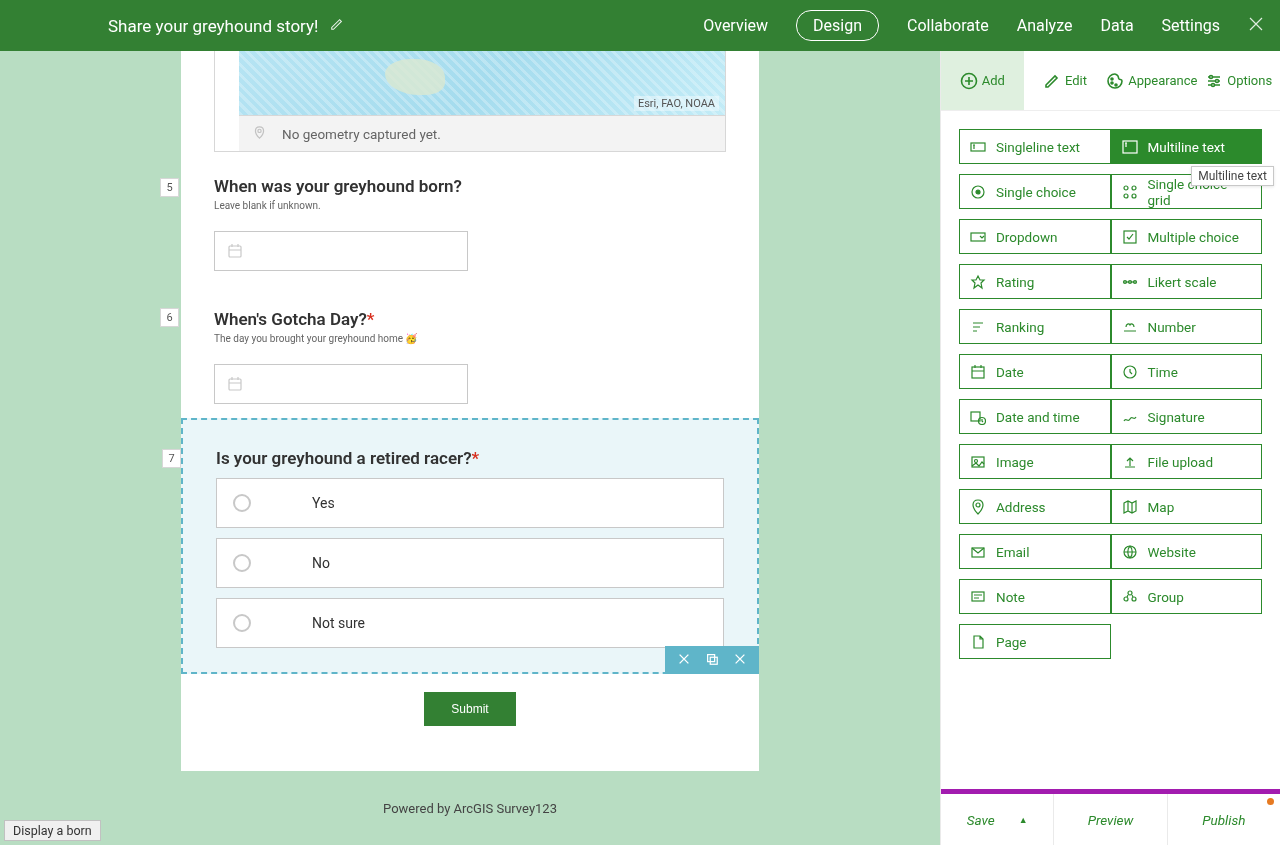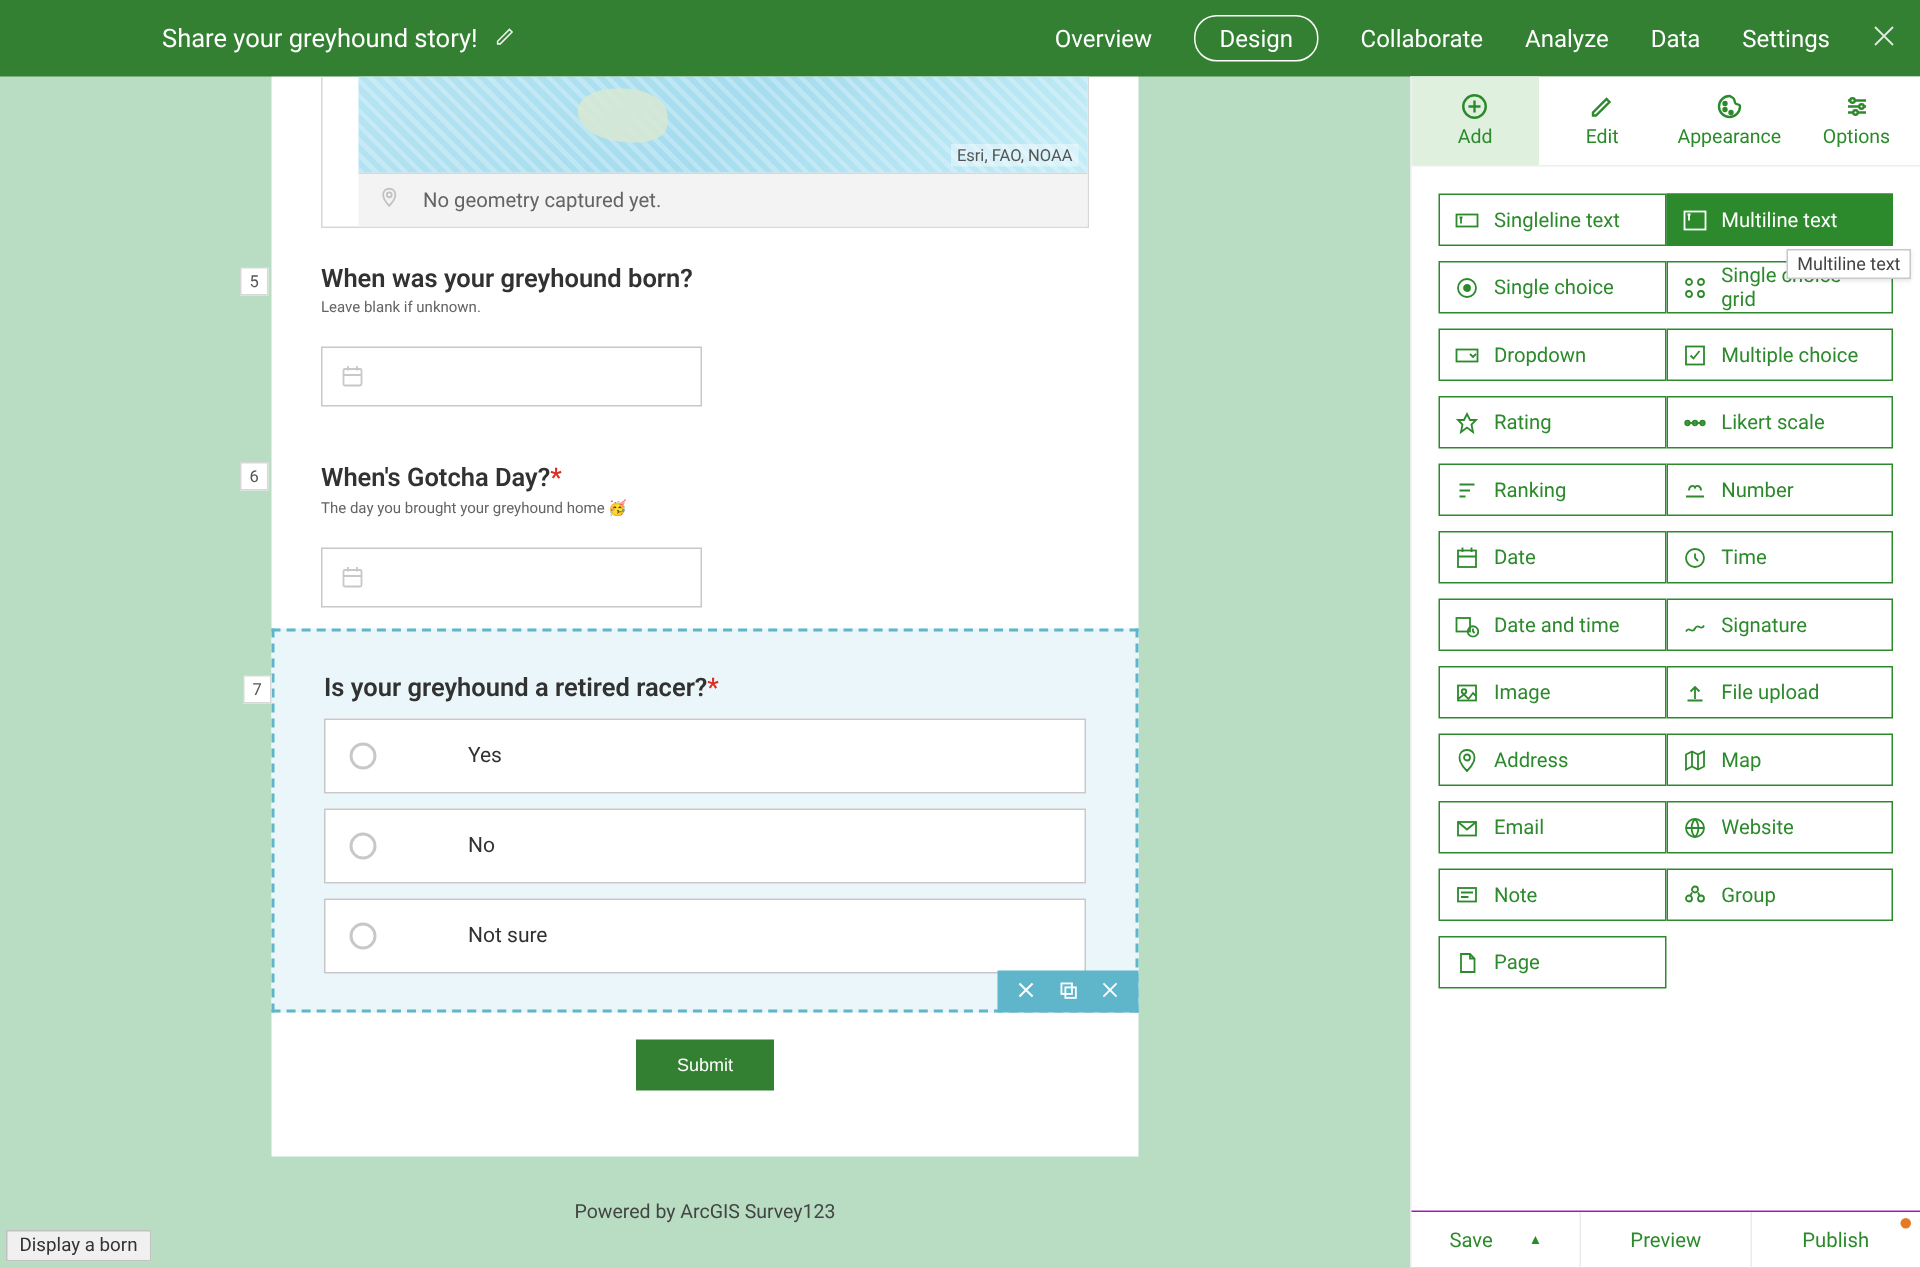--- a/index.html
+++ b/index.html
@@ -235,21 +235,21 @@
       border-left: 1px solid #eaeaea;
     }
     .panel-tabs {
       display: flex;
       height: 60px;
       border-bottom: 1px solid #eee;
     }
     .panel-tab {
       flex: 1;
       display: flex;
-      flex-direction: column;
+      flex-direction: row;
       align-items: center;
       justify-content: center;
       gap: 4px;
       font-size: 13px;
       color: #2c8a2c;
       cursor: pointer;
     }
     .panel-tab.active {
       background: #dff0df;
     }
@@ -287,23 +287,24 @@
       background: #fff;
       border: 1px solid #c8c8c8;
       font-size: 12px;
       padding: 2px 6px;
       color: #444;
       box-shadow: 0 1px 3px rgba(0,0,0,0.1);
     }
 
     .bottom-actions {
       margin-top: auto;
-      height: 38px;
-      border-top: 1px solid #a21caf;
-      display: flex;
+      height: 56px;
+      border-top: 5px solid #a21caf;
+      display: flex;
+      font-style: italic;
     }
     .bottom-actions .ba {
       flex: 1;
       display: flex;
       align-items: center;
       justify-content: center;
       font-size: 13.5px;
       color: #2c8a2c;
       border-right: 1px solid #eaeaea;
       cursor: pointer;

